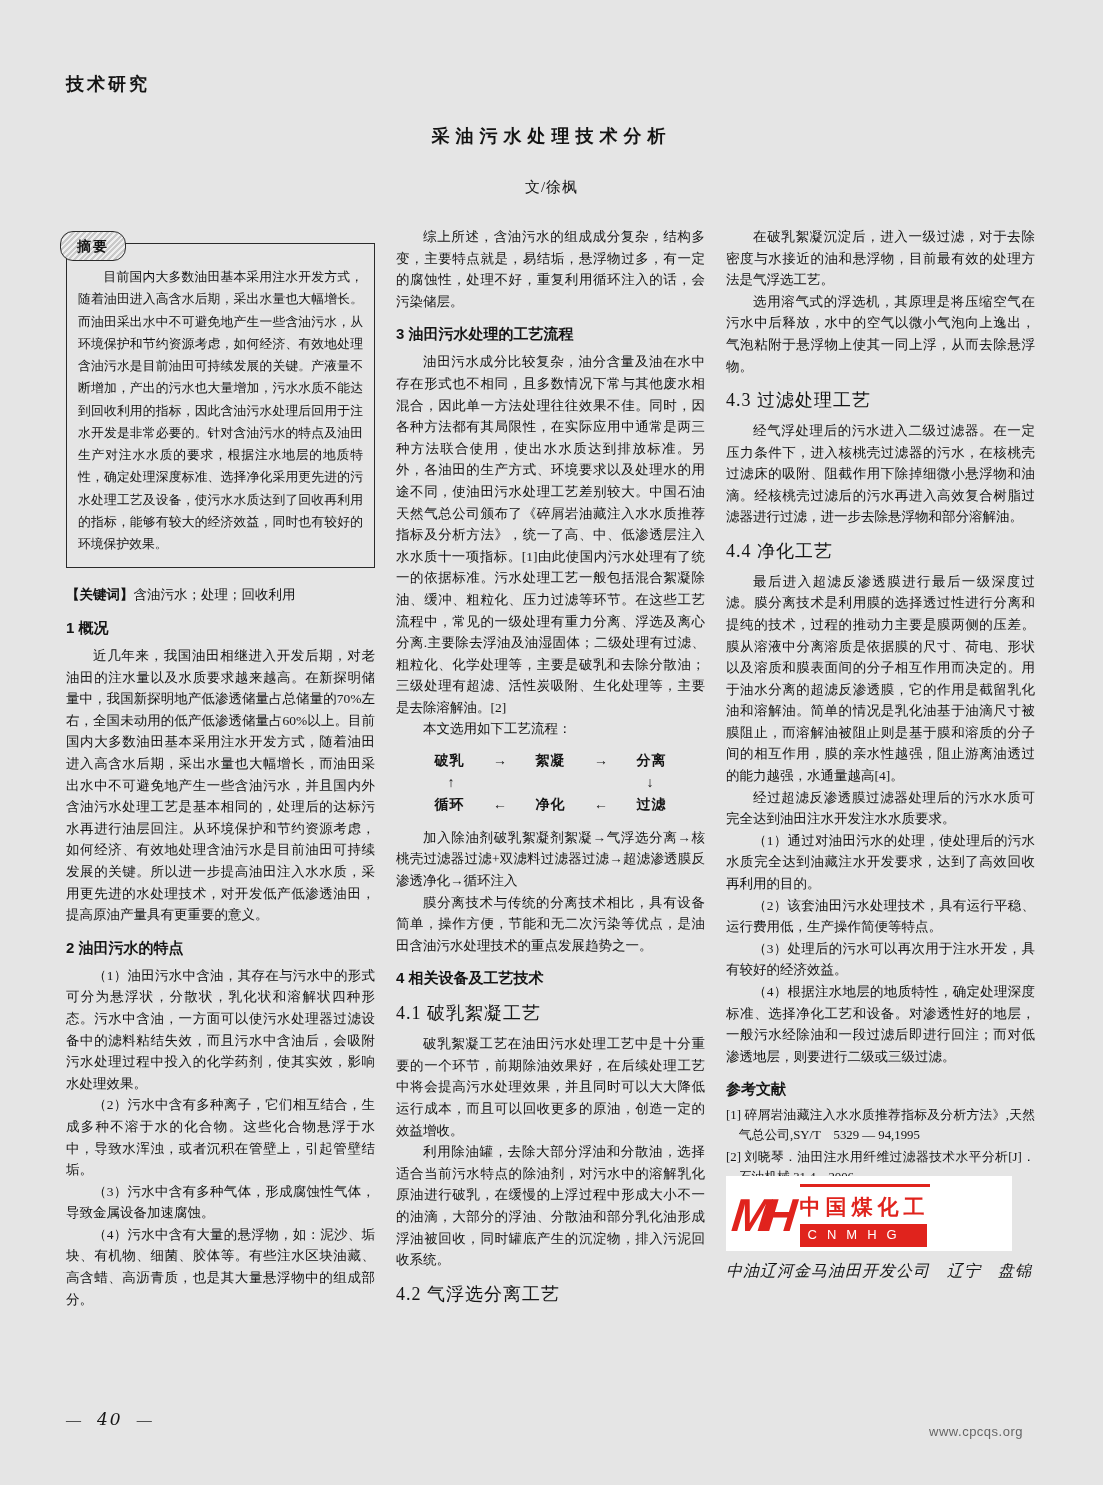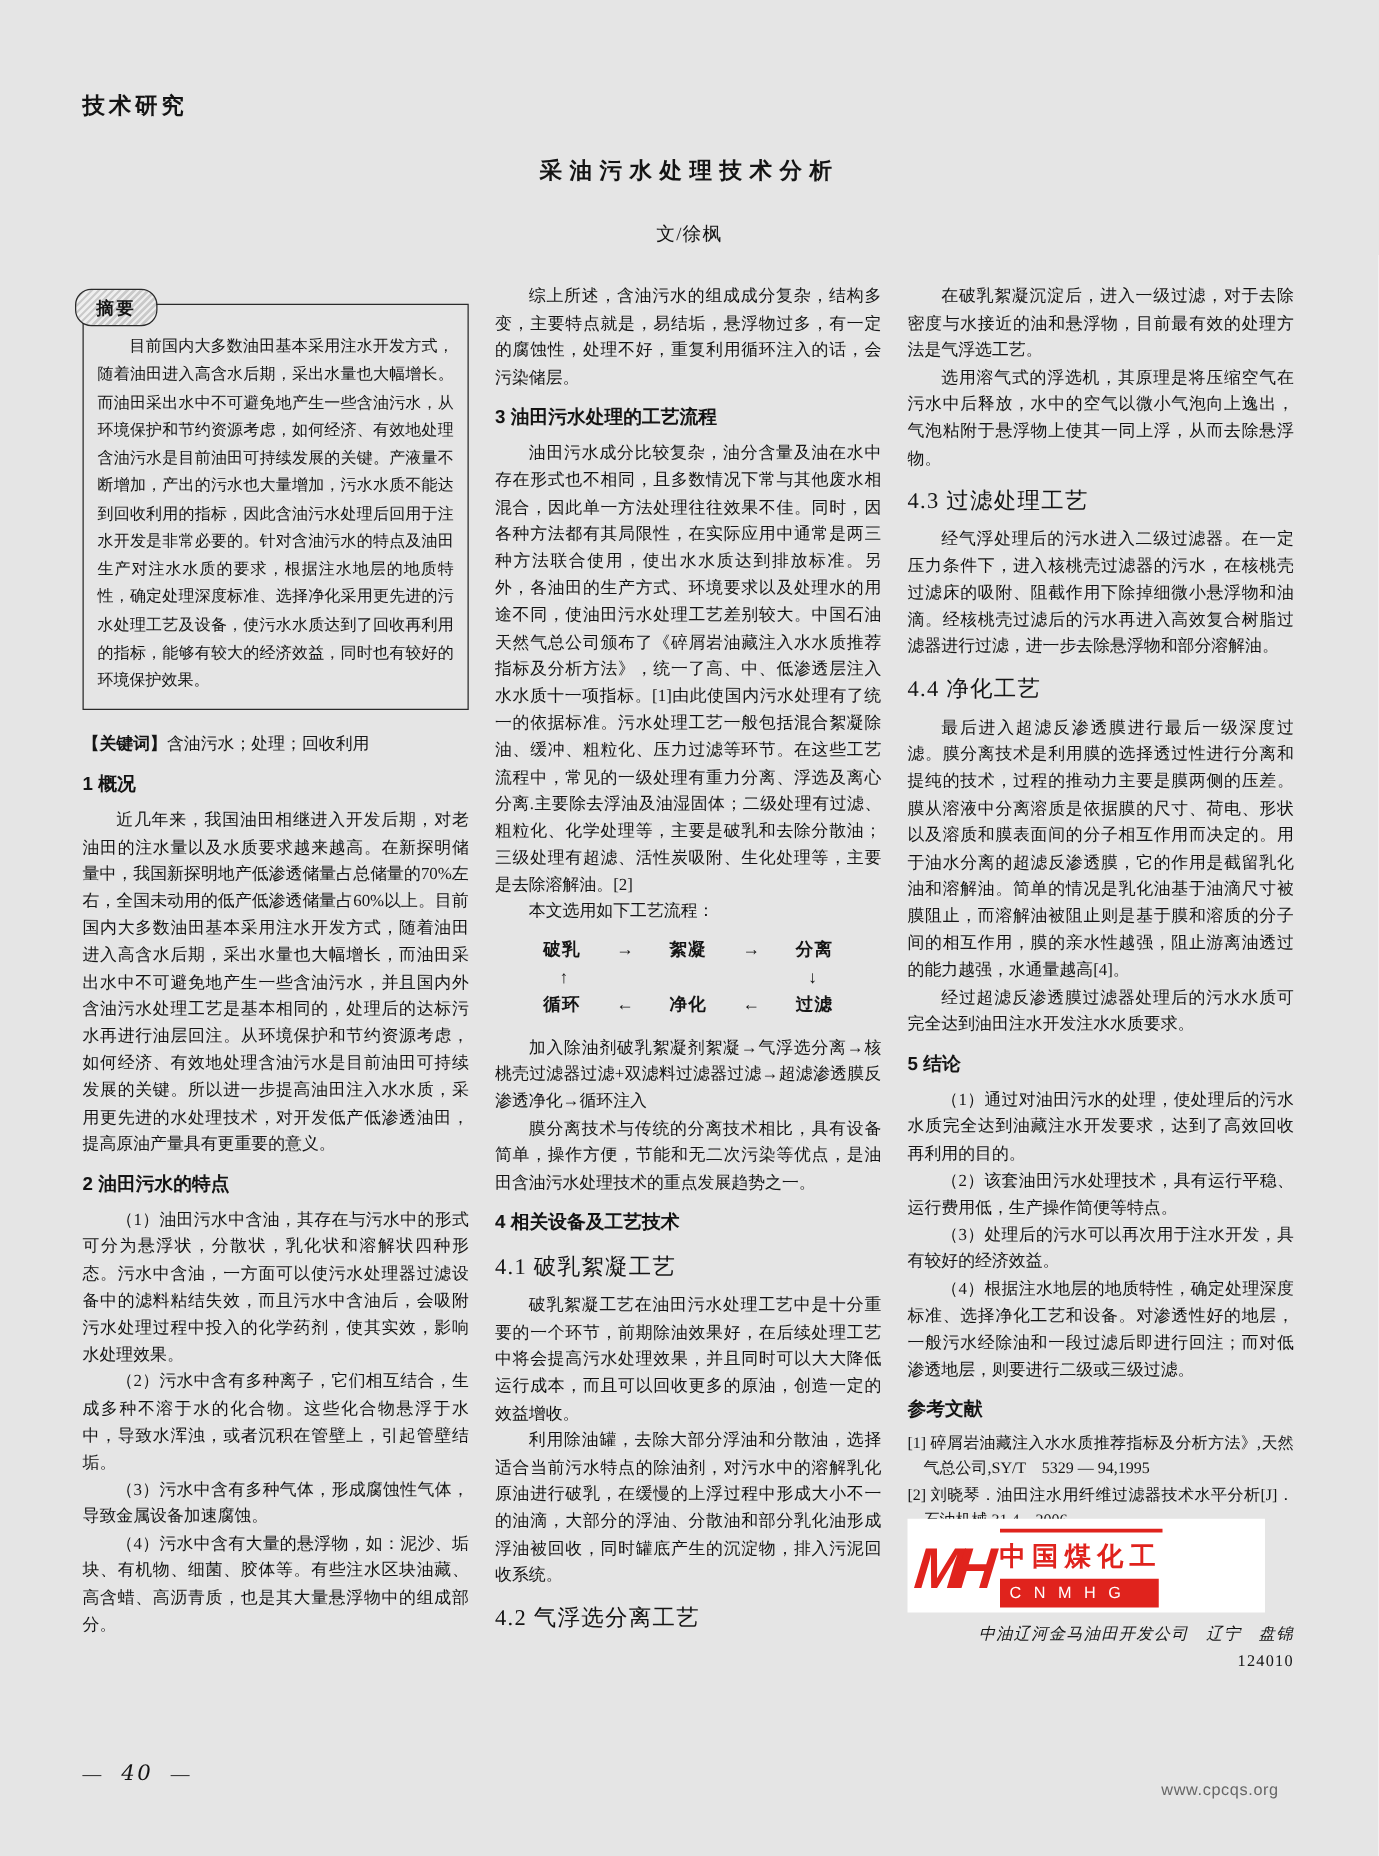--- a/index.html
+++ b/index.html
@@ -108,22 +108,22 @@
   }
   .logo-en {
     margin-top: 1px;
     background: #e0231d; color: #ffffff;
     font-family: "Liberation Sans", sans-serif;
     font-size: 13px; letter-spacing: 10px;
     padding: 1px 20px 1px 8px;
     width: max-content;
   }
   .affil {
-    font-style: italic; font-size: 13px; line-height: 1.7;
-    letter-spacing: 1px; margin-top: 6px; text-align: right; margin-left: 44px;
+    font-style: italic; font-size: 16px; line-height: 1.7;
+    letter-spacing: 1px; margin-top: 6px; text-align: left;
   }
   .affil-code { font-style: normal; margin-top: 0; }
   
   .footer-left {
     position: absolute; left: 66px; bottom: 56px;
     font-size: 15px; letter-spacing: 2px;
   }
   .footer-left .num {
     font-family: "DejaVu Serif", serif;
     font-style: italic; font-size: 17px; margin: 0 14px;
@@ -204,40 +204,38 @@
       <p class="body">在破乳絮凝沉淀后，进入一级过滤，对于去除密度与水接近的油和悬浮物，目前最有效的处理方法是气浮选工艺。</p>
       <p class="body">选用溶气式的浮选机，其原理是将压缩空气在污水中后释放，水中的空气以微小气泡向上逸出，气泡粘附于悬浮物上使其一同上浮，从而去除悬浮物。</p>
 
       <h4 class="subsec">4.3 过滤处理工艺</h4>
       <p class="body">经气浮处理后的污水进入二级过滤器。在一定压力条件下，进入核桃壳过滤器的污水，在核桃壳过滤床的吸附、阻截作用下除掉细微小悬浮物和油滴。经核桃壳过滤后的污水再进入高效复合树脂过滤器进行过滤，进一步去除悬浮物和部分溶解油。</p>
 
       <h4 class="subsec">4.4 净化工艺</h4>
       <p class="body">最后进入超滤反渗透膜进行最后一级深度过滤。膜分离技术是利用膜的选择透过性进行分离和提纯的技术，过程的推动力主要是膜两侧的压差。膜从溶液中分离溶质是依据膜的尺寸、荷电、形状以及溶质和膜表面间的分子相互作用而决定的。用于油水分离的超滤反渗透膜，它的作用是截留乳化油和溶解油。简单的情况是乳化油基于油滴尺寸被膜阻止，而溶解油被阻止则是基于膜和溶质的分子间的相互作用，膜的亲水性越强，阻止游离油透过的能力越强，水通量越高[4]。</p>
       <p class="body">经过超滤反渗透膜过滤器处理后的污水水质可完全达到油田注水开发注水水质要求。</p>
 
-      <h3 class="sec">5 结论</h3>
       <p class="body">（1）通过对油田污水的处理，使处理后的污水水质完全达到油藏注水开发要求，达到了高效回收再利用的目的。</p>
       <p class="body">（2）该套油田污水处理技术，具有运行平稳、运行费用低，生产操作简便等特点。</p>
       <p class="body">（3）处理后的污水可以再次用于注水开发，具有较好的经济效益。</p>
       <p class="body">（4）根据注水地层的地质特性，确定处理深度标准、选择净化工艺和设备。对渗透性好的地层，一般污水经除油和一段过滤后即进行回注；而对低渗透地层，则要进行二级或三级过滤。</p>
 
       <h3 class="sec refs-heading">参考文献</h3>
       <p class="ref">[1] 碎屑岩油藏注入水水质推荐指标及分析方法》,天然气总公司,SY/T　5329 — 94,1995</p>
       <p class="ref">[2] 刘晓琴．油田注水用纤维过滤器技术水平分析[J]．石油机械,31,4，2006</p>
 
       <div class="logo">
         <span class="logo-monogram">MH</span>
         <span class="logo-right">
           <span class="logo-cn">中国煤化工</span>
           <span class="logo-en">CNMHG</span>
         </span>
       </div>
 
       <p class="affil">中油辽河金马油田开发公司　辽宁　盘锦</p>
-      <p class="affil affil-code">124010</p>
     </div>
 
   </div>
 
   <div class="footer-left">
     <span>—</span><span class="num">40</span><span>—</span>
   </div>
   <div class="footer-right">www.cpcqs.org</div>
 
 </div>

